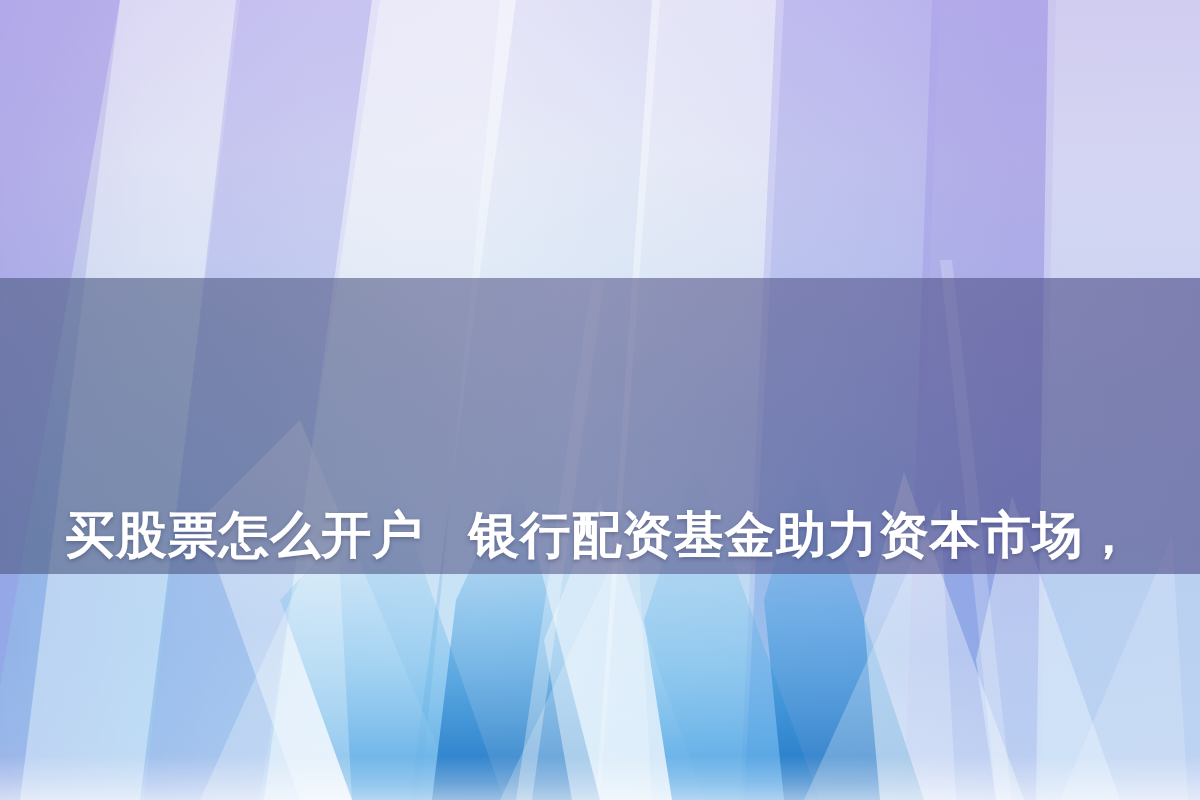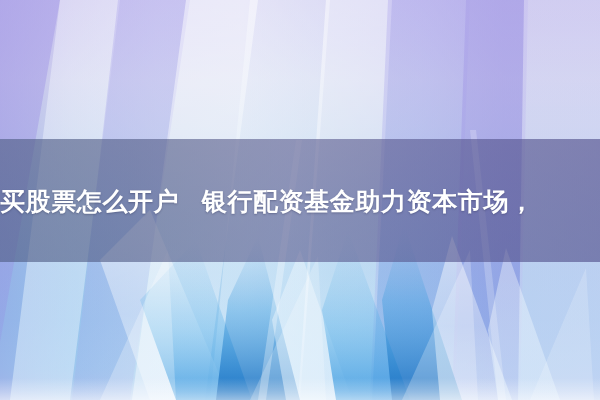--- a/index.html
+++ b/index.html
@@ -68,32 +68,32 @@
     width: 600px;
     height: 400px;
   }
 
   
   .text-band {
     position: absolute;
     left: 0;
     top: 139px;
     width: 600px;
-    height: 123px;
+    height: 148px;
     background: linear-gradient(
       to right,
       rgba(78,92,132,0.62) 0%,
       rgba(82,92,134,0.62) 22%,
       rgba(92,92,142,0.60) 48%,
       rgba(86,86,142,0.62) 72%,
       rgba(82,80,140,0.64) 100%
     );
     display: flex;
-    flex-direction: column;
-    align-items: flex-start;
+    flex-direction: row;
+    align-items: flex-end;
     justify-content: center;
   }
 
   .headline-line {
     color: #ffffff;
     font-size: 25px;
     line-height: 38px;
     font-weight: bold;
     letter-spacing: 0.6px;
     white-space: pre;

